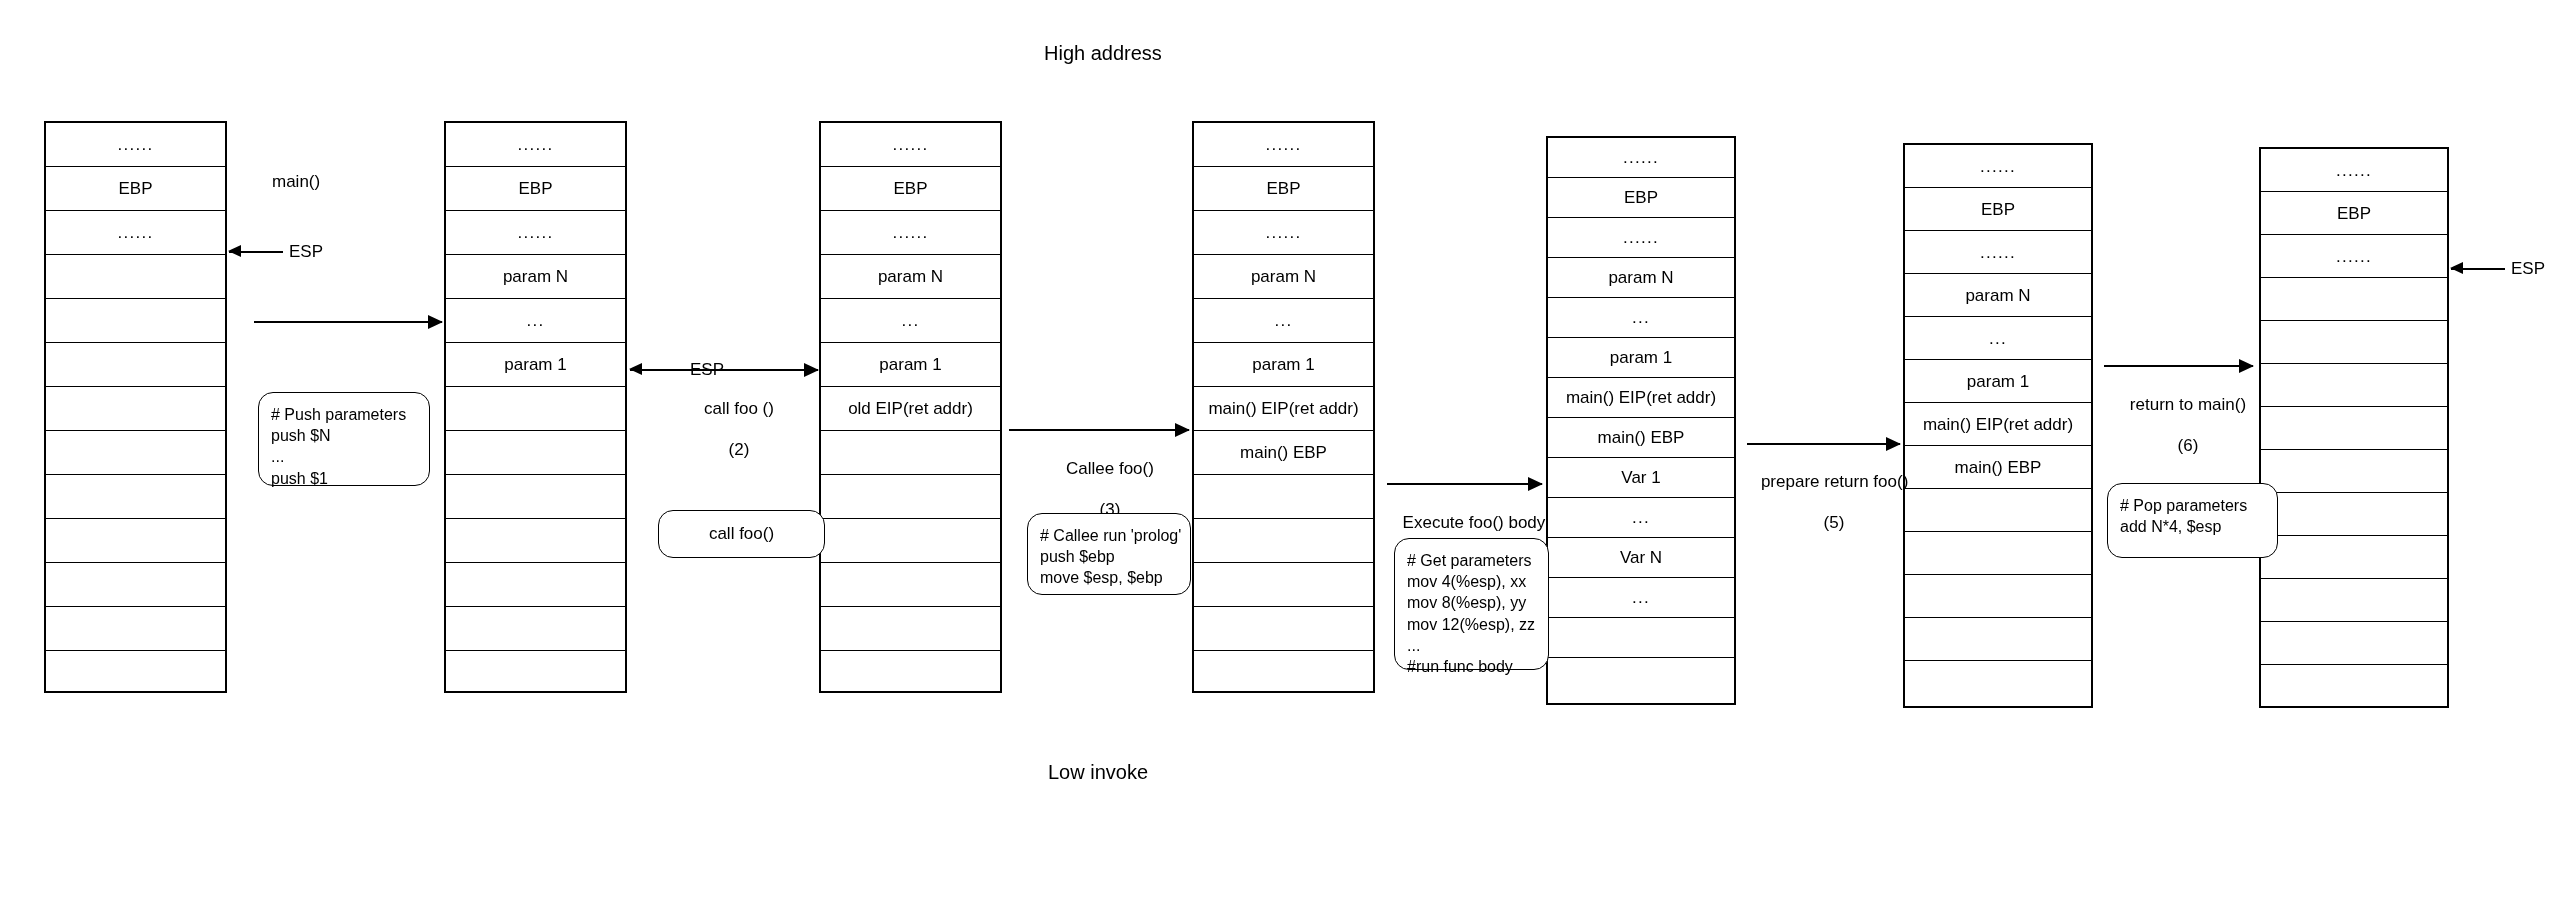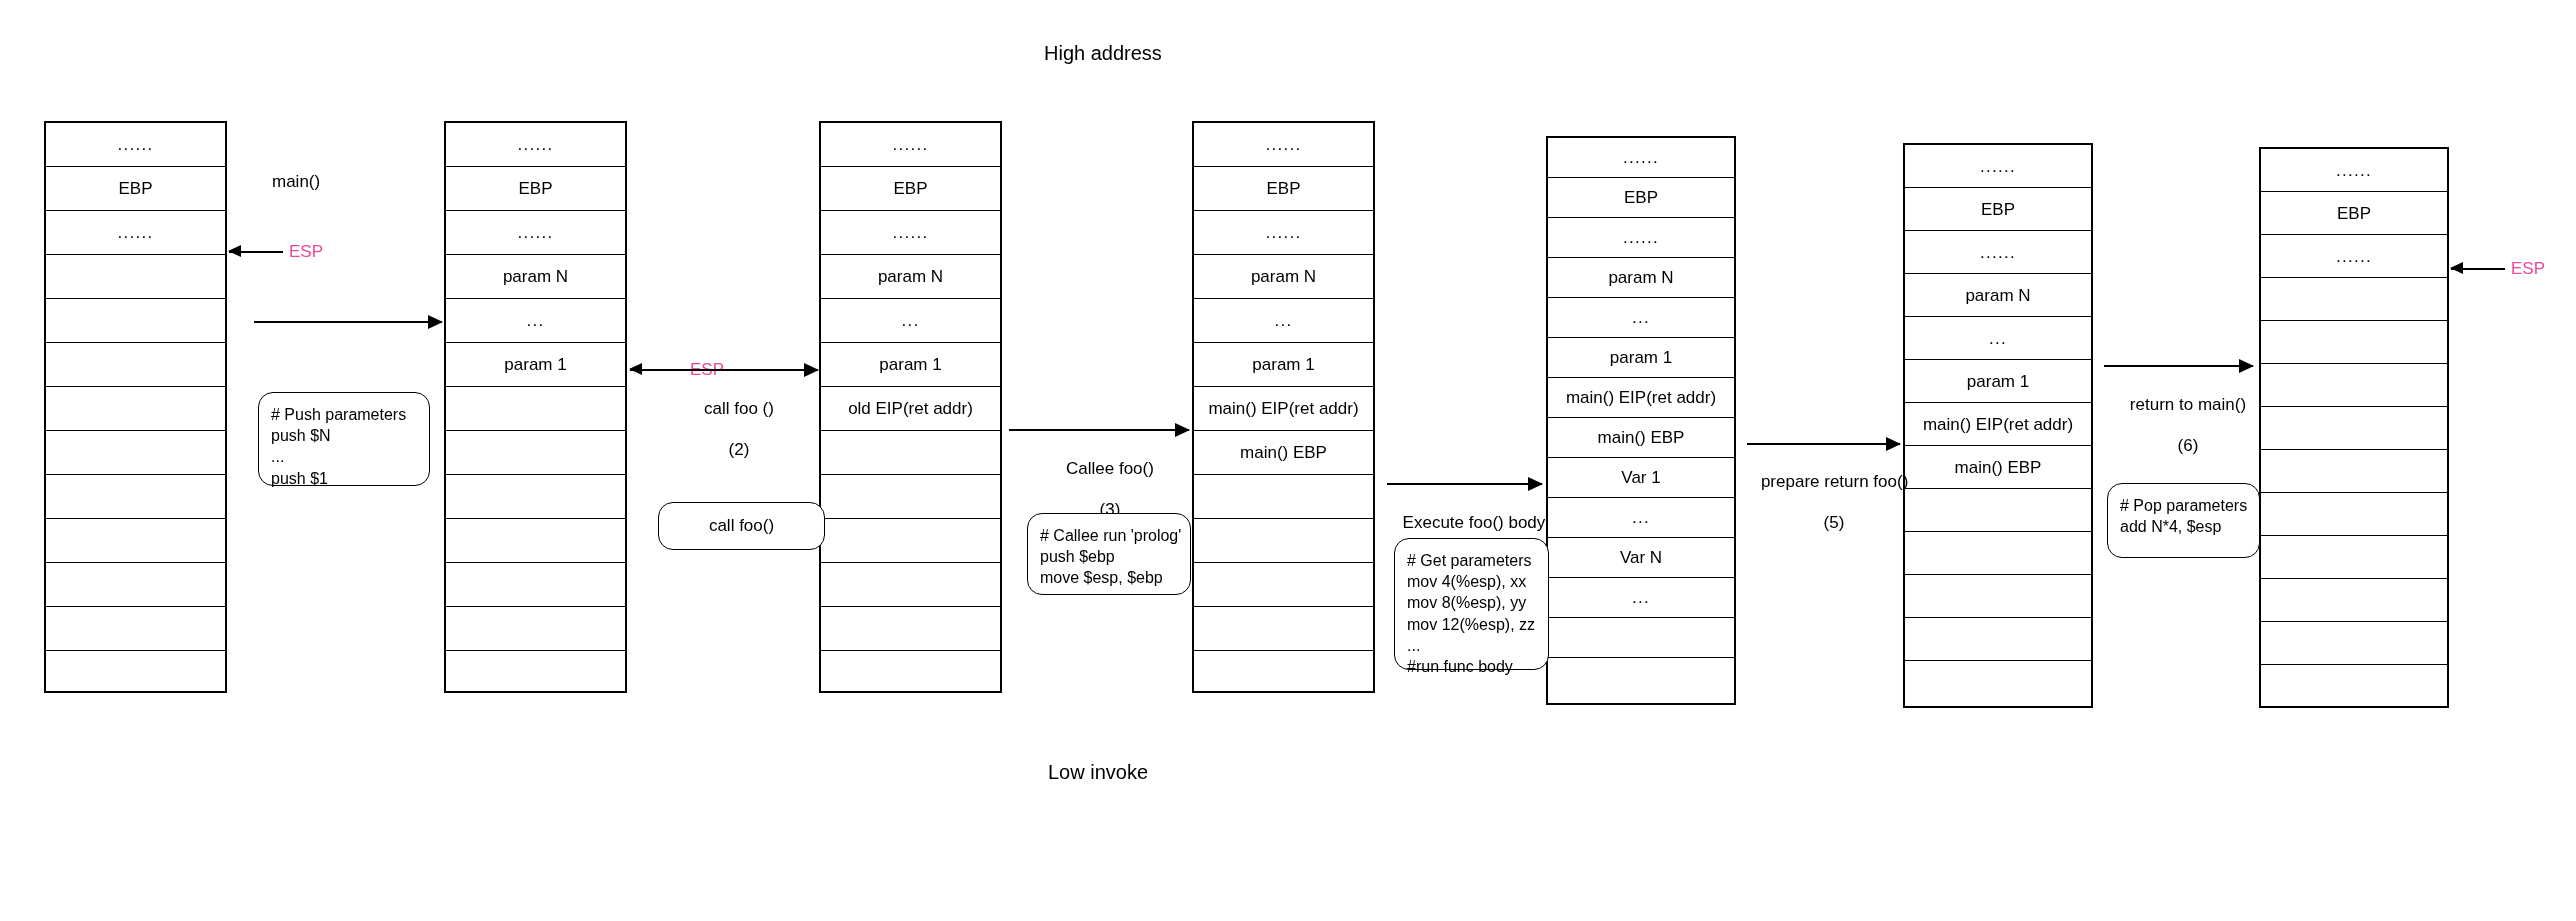--- a/index.html
+++ b/index.html
@@ -24,28 +24,28 @@
       width:0;height:0;border-left:15px solid #000;
       border-top:7px solid transparent;border-bottom:7px solid transparent;}
   .arrow-label{position:absolute;font-size:17px;line-height:1.22;text-align:center;
       color:#000;white-space:pre;}
 
   
   .esp{position:absolute;height:1.7px;background:#000;}
   .esp:before{content:"";position:absolute;left:-1.3px;top:-5.7px;
       width:0;height:0;border-right:13.5px solid #000;
       border-top:6.7px solid transparent;border-bottom:6.7px solid transparent;}
-  .esp-label{position:absolute;font-size:17px;color:#ec4899;white-space:nowrap;}
+  .esp-label{position:absolute;font-size:17px;color:#000000;white-space:nowrap;}
 
   
   .note{position:absolute;box-sizing:border-box;border:1.6px solid #000;
       border-radius:15px;background:#fff;
       font-size:16px;line-height:1.33;color:#000;
       padding:10.8px 12px;white-space:pre;}
-  .note.center{display:flex;align-items:center;justify-content:center;padding:9px;}
+  .note.center{display:flex;align-items:center;justify-content:center;padding:9px;margin-top:8px;}
 
   .plain-label{position:absolute;font-size:17px;color:#000;white-space:nowrap;}
 </style>
 </head>
 <body>
 
 <div id="stage">
 
   <div class="addr-label" style="left:1044px;top:42px;">High address</div>
   <div class="addr-label" style="left:1048px;top:761px;">Low invoke</div>
@@ -306,17 +306,17 @@
 move $esp, $ebp</div>
 
   <div class="note" style="left:1394px;top:538px;width:155px;height:132px;"># Get parameters
 mov 4(%esp), xx
 mov 8(%esp), yy
 mov 12(%esp), zz
 ...
 #run func body</div>
 
 
-  <div class="note" style="left:2107px;top:483px;width:153px;height:75px;"># Pop parameters
+  <div class="note" style="left:2107px;top:483px;width:171px;height:75px;"># Pop parameters
 add N*4, $esp</div>
 
 </div>
 
 
 </body></html>

